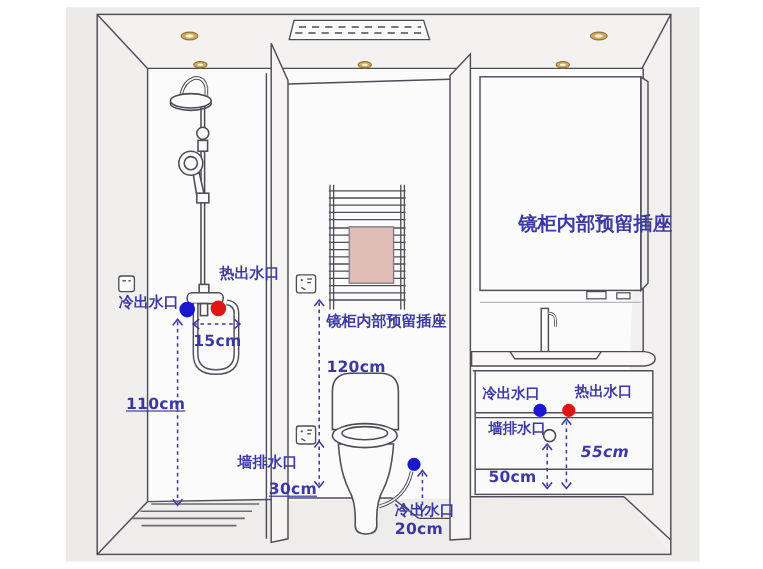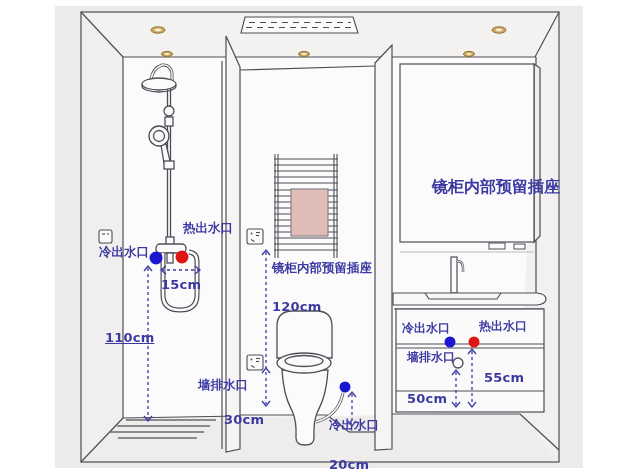--- a/index.html
+++ b/index.html
@@ -223,24 +223,24 @@
 </svg>
 
   <div class="lbl" style="left:99px;top:246px;">冷出水口</div>
   <div class="lbl" style="left:183px;top:222px;">热出水口</div>
   <div class="lbl num" style="left:161px;top:278px;">15cm</div>
   <div class="lbl num" style="left:105px;top:331px;text-decoration:underline;">110cm</div>
 
   <div class="lbl" style="left:272px;top:262px;">镜柜内部预留插座</div>
   <div class="lbl num" style="left:272px;top:300px;">120cm</div>
   <div class="lbl" style="left:198px;top:379px;">墙排水口</div>
-  <div class="lbl num" style="left:224px;top:413px;">30cm</div>
+  <div class="lbl num" style="left:224px;top:402px;text-decoration:underline;">30cm</div>
   <div class="lbl" style="left:329px;top:419px;">冷出水口</div>
-  <div class="lbl num" style="left:329px;top:458px;text-align:center;">20cm</div>
+  <div class="lbl num" style="left:329px;top:435px;text-align:center;">20cm</div>
 
   <div class="lbl" style="left:432px;top:179px;font-size:16px;">镜柜内部预留插座</div>
   <div class="lbl" style="left:402px;top:322px;font-size:12px;">冷出水口</div>
   <div class="lbl" style="left:479px;top:320px;font-size:12px;">热出水口</div>
   <div class="lbl" style="left:407px;top:351px;font-size:12px;">墙排水口</div>
   <div class="lbl num" style="left:407px;top:392px;">50cm</div>
-  <div class="lbl num" style="left:484px;top:371px;">55cm</div>
+  <div class="lbl num" style="left:484px;top:371px;font-style:italic;">55cm</div>
 
 </div>
 
 </body></html>

